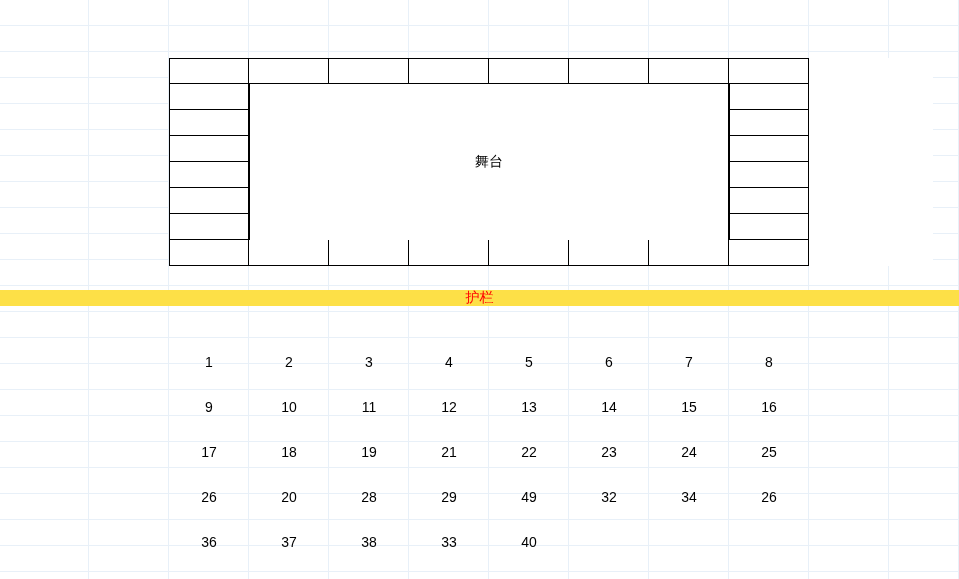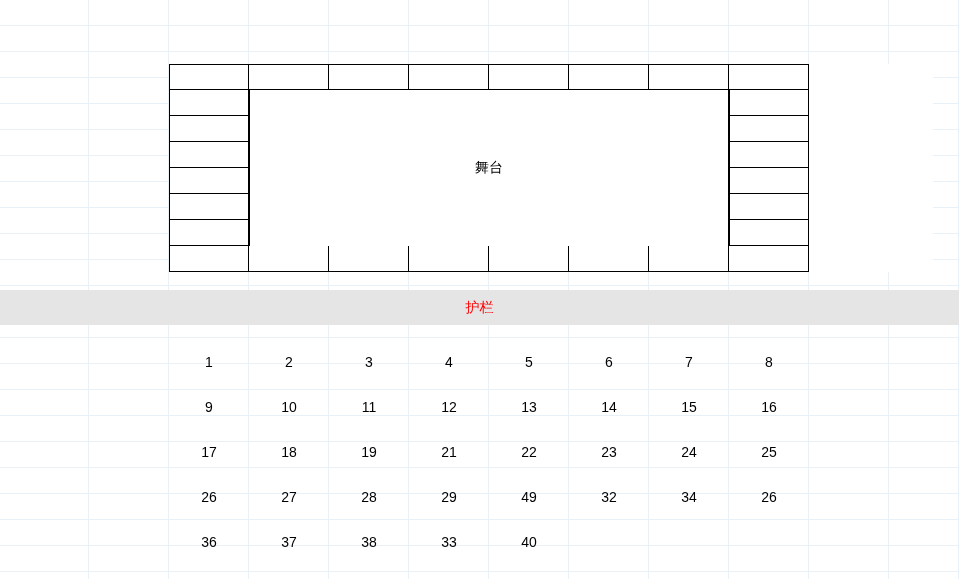--- a/index.html
+++ b/index.html
@@ -24,21 +24,21 @@
     grid-template-columns: 89px repeat(10, 80px) 70px;
     grid-auto-rows: 26px;
   }
   .grid-bg div {
     border-right: 1px solid #e8f0f8;
     border-bottom: 1px solid #e8f0f8;
   }
   .stage-wrap {
     position: absolute;
     left: 169px;
-    top: 64px;
+    top: 58px;
     width: 764px;
     height: 208px;
     display: grid;
     grid-template-columns: repeat(8, 80px);
     grid-template-rows: repeat(8, 26px);
     background: #fff;
   }
   .stage-center {
     grid-column: 2 / span 6;
     grid-row: 2 / span 6;
@@ -78,22 +78,22 @@
     grid-row: 2 / span 6;
   }
   .left-col { grid-column: 1; }
   .right-col { grid-column: 8; }
 
   .barrier {
     position: absolute;
     left: 0;
     top: 290px;
     width: 959px;
-    height: 35px;
-    background: #e5e5e5;
+    height: 16px;
+    background: #fde047;
     color: #ff0000;
     display: flex;
     align-items: center;
     justify-content: center;
     font-size: 14px;
   }
   .seats {
     position: absolute;
     left: 169px;
     top: 339px;
@@ -458,21 +458,21 @@
     <div class="seat">16</div>
     <div class="seat">17</div>
     <div class="seat">18</div>
     <div class="seat">19</div>
     <div class="seat">21</div>
     <div class="seat">22</div>
     <div class="seat">23</div>
     <div class="seat">24</div>
     <div class="seat">25</div>
     <div class="seat">26</div>
-    <div class="seat">27</div>
+    <div class="seat">20</div>
     <div class="seat">28</div>
     <div class="seat">29</div>
     <div class="seat">49</div>
     <div class="seat">32</div>
     <div class="seat">34</div>
     <div class="seat">26</div>
     <div class="seat">36</div>
     <div class="seat">37</div>
     <div class="seat">38</div>
     <div class="seat">33</div>

